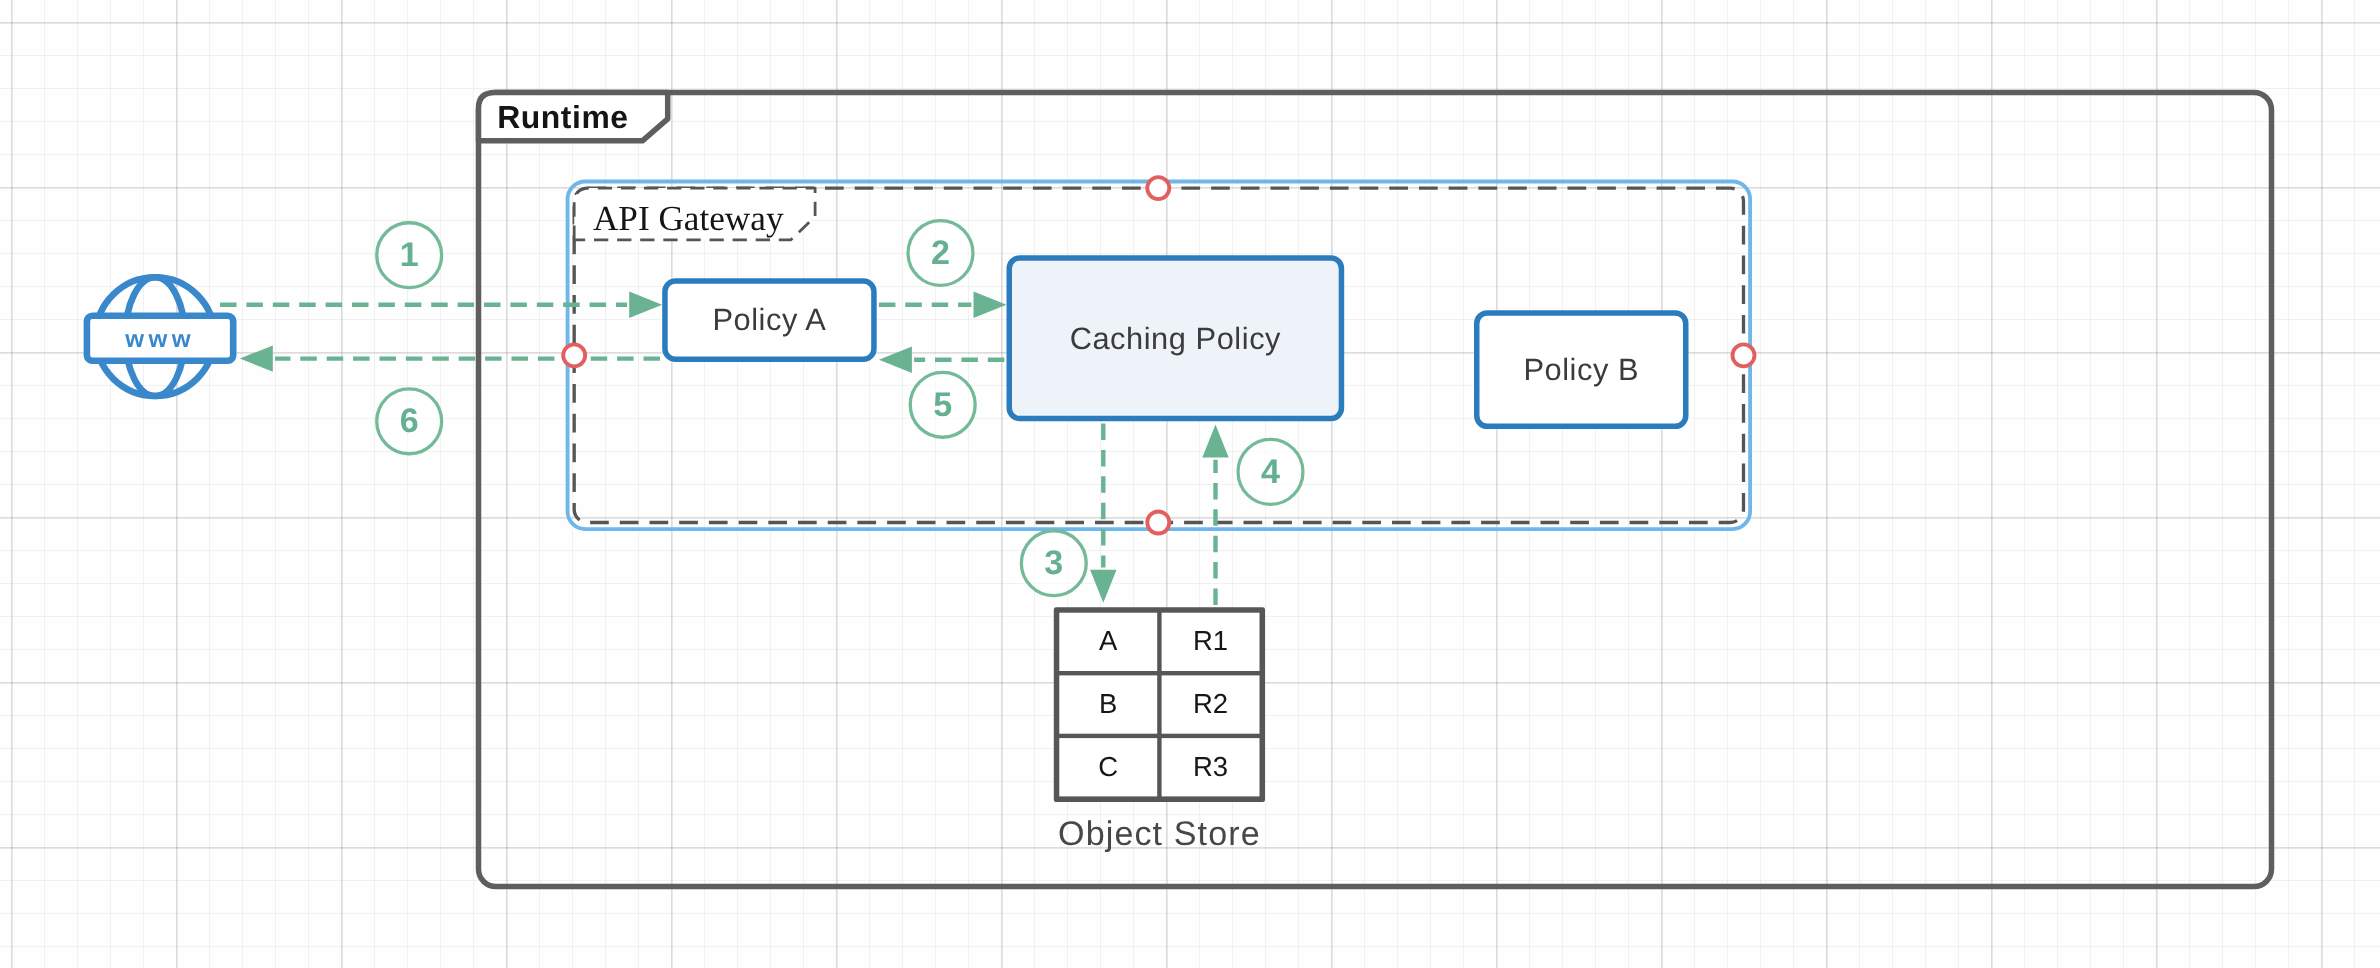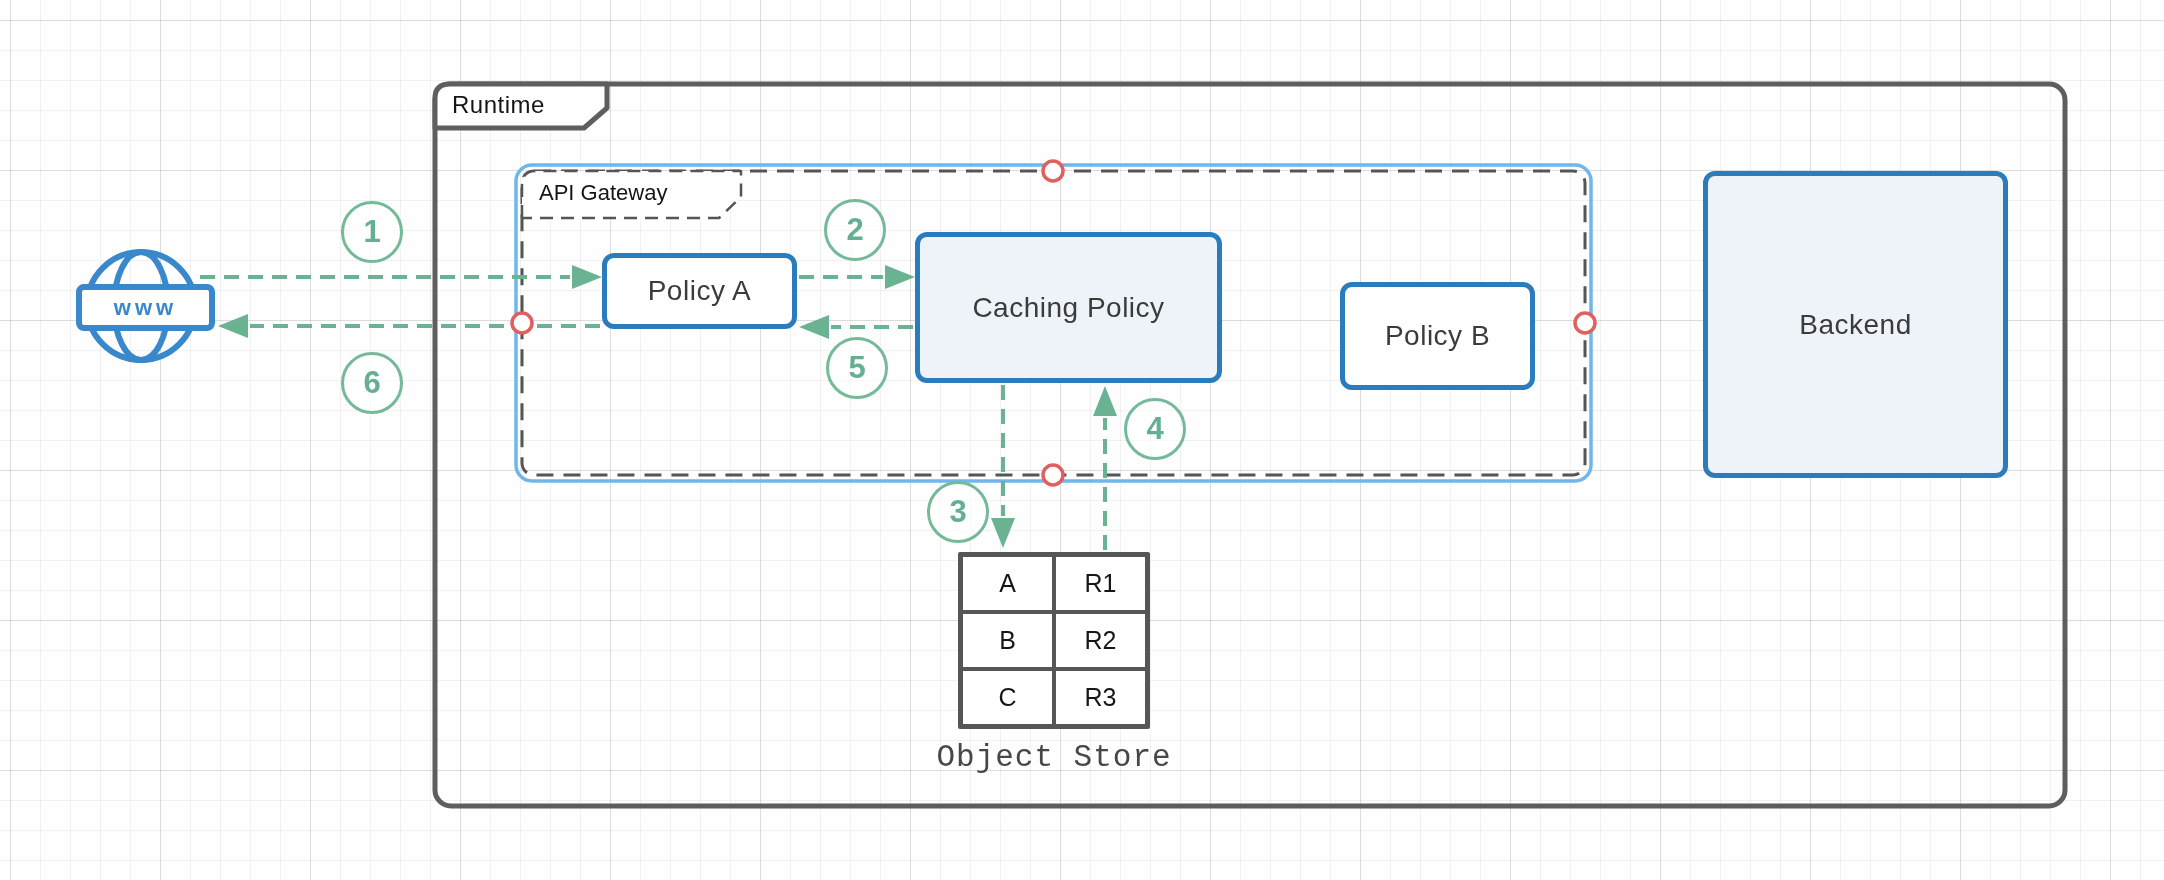--- a/index.html
+++ b/index.html
@@ -10,22 +10,22 @@
       linear-gradient(to right, rgba(0,0,0,0.085) 1.5px, transparent 1.5px),
       linear-gradient(to bottom, rgba(0,0,0,0.085) 1.5px, transparent 1.5px),
       linear-gradient(to right, rgba(0,0,0,0.05) 1px, transparent 1px),
       linear-gradient(to bottom, rgba(0,0,0,0.05) 1px, transparent 1px);
     background-size:150px 150px,150px 150px,30px 30px,30px 30px;
     background-position:10px 20px,10px 20px,10px 20px,10px 20px;
     font-family:"Liberation Sans", sans-serif;
   }
   svg.overlay{position:absolute;left:0;top:0;z-index:1;}
   .lbl{position:absolute;z-index:3;color:#222;white-space:nowrap;}
-  .container-label{font-size:24px;color:#151515;letter-spacing:0.5px;}
-  .gw-label{font-family:Liberation Sans, sans-serif;font-size:22px;color:#151515;}
+  .container-label{font-size:29px;color:#151515;letter-spacing:0.5px;font-weight:bold;}
+  .gw-label{font-family:Liberation Serif, serif;font-size:32px;color:#151515;}
   .node{
     position:absolute;z-index:2;box-sizing:border-box;
     border:5px solid #2b7cbd;border-radius:12px;background:#ffffff;
     display:flex;align-items:center;justify-content:center;
     font-size:28px;color:#3b3b3b;letter-spacing:0.5px;
   }
   .node.filled{background:#edf3f9;}
   .step{
     position:absolute;z-index:3;width:62px;height:62px;box-sizing:border-box;
     border:3px solid #74ba99;border-radius:50%;
@@ -42,21 +42,21 @@
     position:absolute;z-index:2;left:958px;top:552px;width:192px;box-sizing:border-box;
     display:grid;grid-template-columns:1fr 1fr;gap:4px;
     background:#565656;border:5px solid #565656;border-radius:2px;
   }
   #objstore .cell{
     background:#ffffff;height:53px;display:flex;align-items:center;justify-content:center;
     font-size:25px;color:#161616;
   }
   #objstore-caption{
     position:absolute;z-index:2;left:928px;top:740px;width:252px;text-align:center;
-    font-size:31px;color:#474747;letter-spacing:1px;font-family:Liberation Mono, monospace;
+    font-size:31px;color:#474747;letter-spacing:1px;
   }
 </style>
 </head>
 <body>
 
 <div id="canvas">
 
   <svg class="overlay" width="2164" height="880" viewBox="0 0 2164 880">
 
     <rect x="435" y="84" width="1630" height="722" rx="16" fill="none" stroke="#5e5e5e" stroke-width="5"></rect>
@@ -105,23 +105,20 @@
 
   <div class="node" style="left:602px;top:253px;width:195px;height:76px;">
     <span>Policy A</span>
   </div>
   <div class="node filled" style="left:915px;top:232px;width:307px;height:151px;">
     <span>Caching Policy</span>
   </div>
   <div class="node" style="left:1340px;top:254px;width:195px;height:108px;margin-top:28px;">
     <span>Policy B</span>
   </div>
-  <div class="node filled" style="left:1703px;top:171px;width:305px;height:307px;">
-    <span>Backend</span>
-  </div>
 
   <div class="step" style="left:341px;top:201px;">
       <span>1</span>
     </div>
   <div class="step" style="left:824px;top:199px;">
       <span>2</span>
     </div>
   <div class="step" style="left:927px;top:481px;">
       <span>3</span>
     </div>

